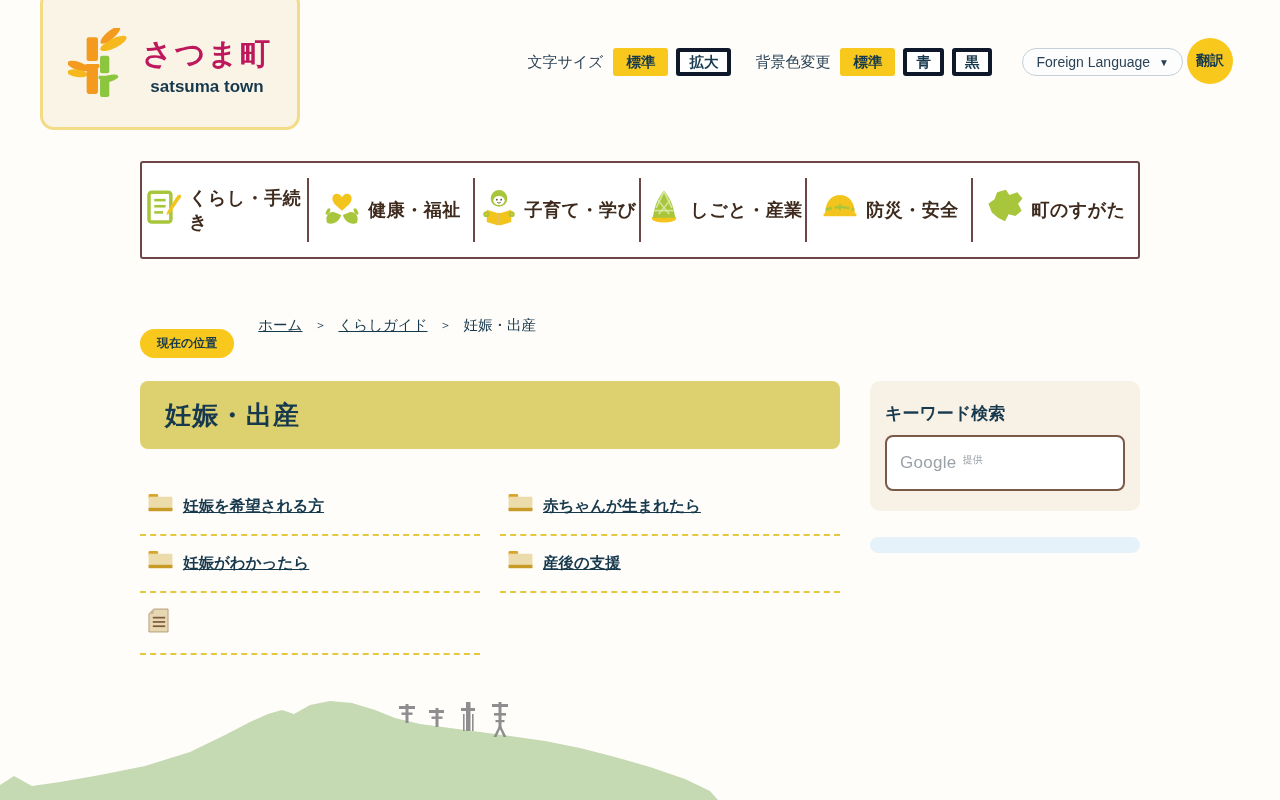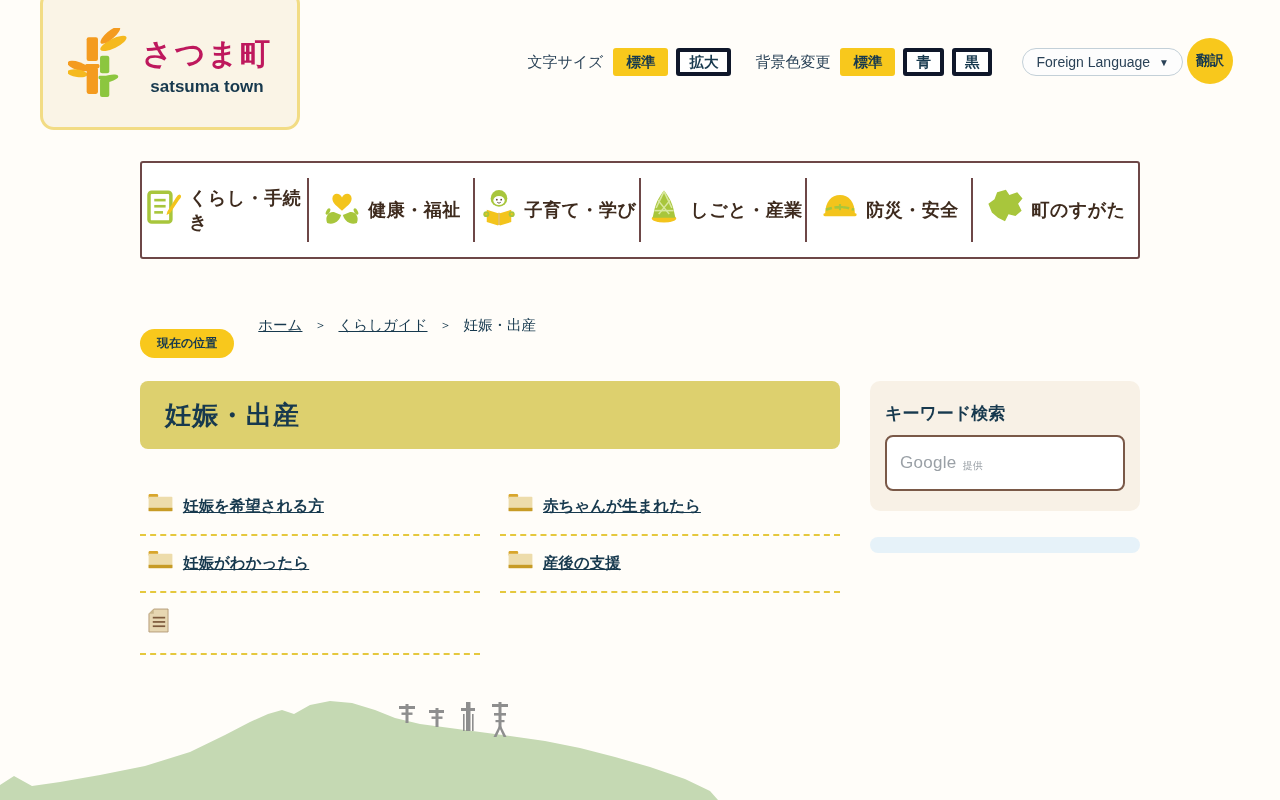--- a/index.html
+++ b/index.html
@@ -100,21 +100,21 @@
   
   .sidebar { width:270px; }
   .search-panel { background:#f8f1e6; border-radius:10px; padding:21px 15px 20px; }
   .search-title { font-size:17px; font-weight:bold; color:#17394e; margin-bottom:10px; }
   .search-box {
     position:relative; height:56px; background:#fff;
     border:2px solid #7a5948; border-radius:8px;
   }
   .search-brand {
     position:absolute; left:13px; top:50%; transform:translateY(-50%);
-    display:flex; align-items:flex-end; gap:6px; pointer-events:none;
+    display:flex; align-items:flex-start; gap:6px; pointer-events:none;
   }
   .brand-google { font-size:17px; color:#9aa0a6; letter-spacing:0.3px; }
   .brand-suffix { font-size:10px; color:#9aa0a6; }
   .search-input {
     position:absolute; inset:0; width:100%; height:100%;
     background:transparent; border:none; outline:none;
     padding:0 12px; font-size:15px; font-family:inherit;
   }
   .blue-bar { margin-top:26px; height:16px; background:#e6f2f9; border-radius:8px; }
   

